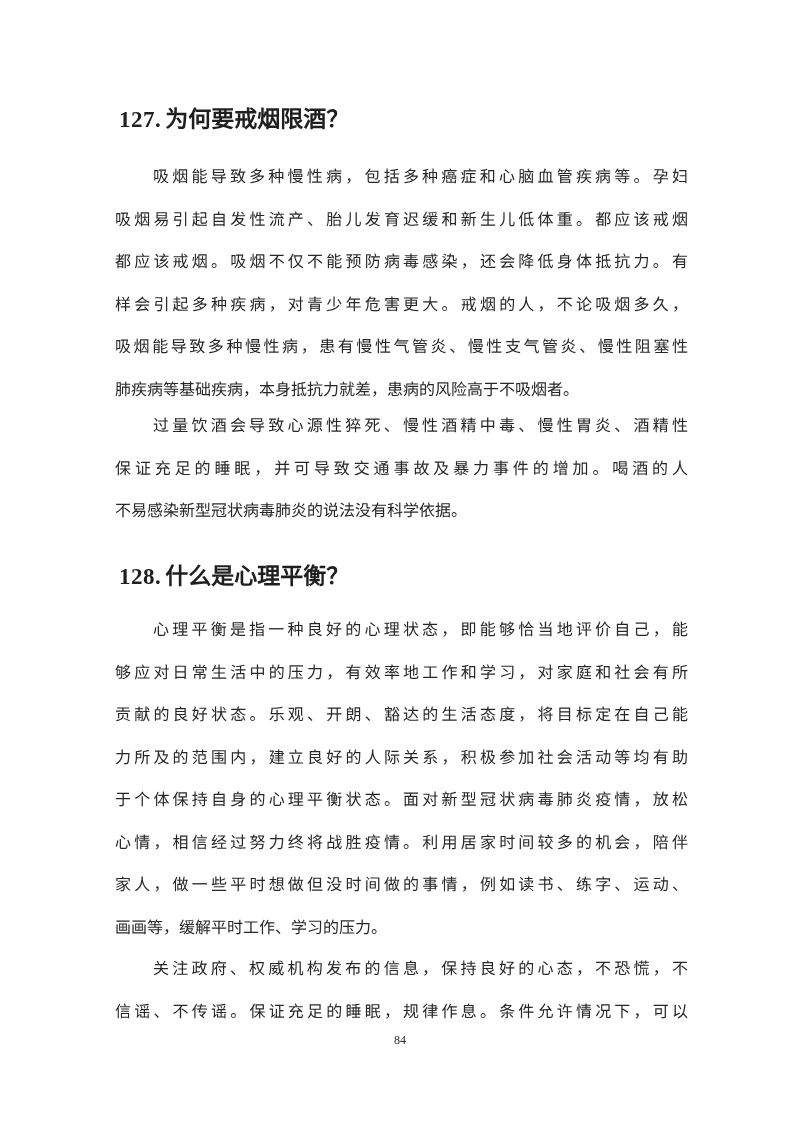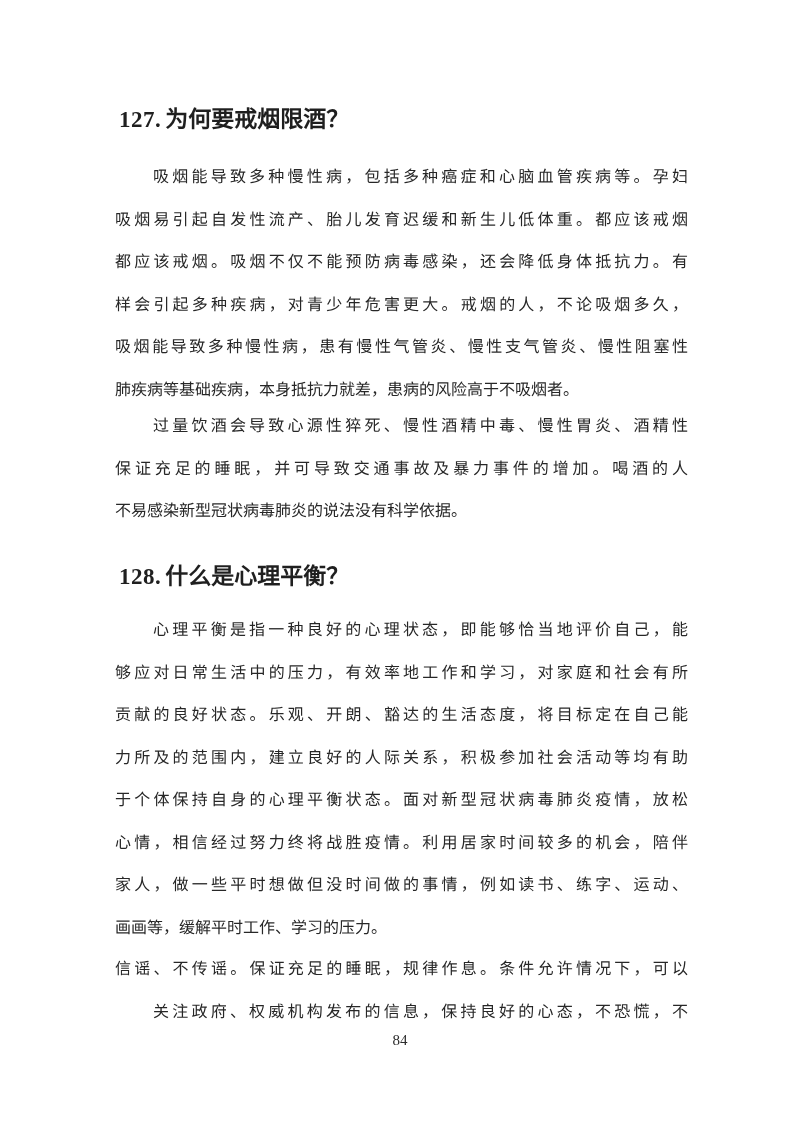--- a/index.html
+++ b/index.html
@@ -55,21 +55,21 @@
   }
   .line.end {
     text-align-last: left;
   }
   .page-number {
     position: absolute;
     top: 1031px;
     left: 0;
     width: 100%;
     text-align: center;
-    font-size: 15px;
+    font-size: 12px;
     line-height: 18px;
     color: #2b2b2b;
   }
 </style>
 </head>
 <body>
 
 <div class="page">
 
   <h2 class="heading" style="top:108px">
@@ -100,19 +100,19 @@
     <div class="line">够应对日常生活中的压力，有效率地工作和学习，对家庭和社会有所</div>
     <div class="line">贡献的良好状态。乐观、开朗、豁达的生活态度，将目标定在自己能</div>
     <div class="line">力所及的范围内，建立良好的人际关系，积极参加社会活动等均有助</div>
     <div class="line">于个体保持自身的心理平衡状态。面对新型冠状病毒肺炎疫情，放松</div>
     <div class="line">心情，相信经过努力终将战胜疫情。利用居家时间较多的机会，陪伴</div>
     <div class="line">家人，做一些平时想做但没时间做的事情，例如读书、练字、运动、</div>
     <div class="line end">画画等，缓解平时工作、学习的压力。</div>
   </div>
 
   <div class="para" style="top:948px">
+    <div class="line first">关注政府、权威机构发布的信息，保持良好的心态，不恐慌，不</div>
     <div class="line">信谣、不传谣。保证充足的睡眠，规律作息。条件允许情况下，可以</div>
-    <div class="line first">关注政府、权威机构发布的信息，保持良好的心态，不恐慌，不</div>
   </div>
 
   <div class="page-number">84</div>
 
 </div>
 
 </body></html>

